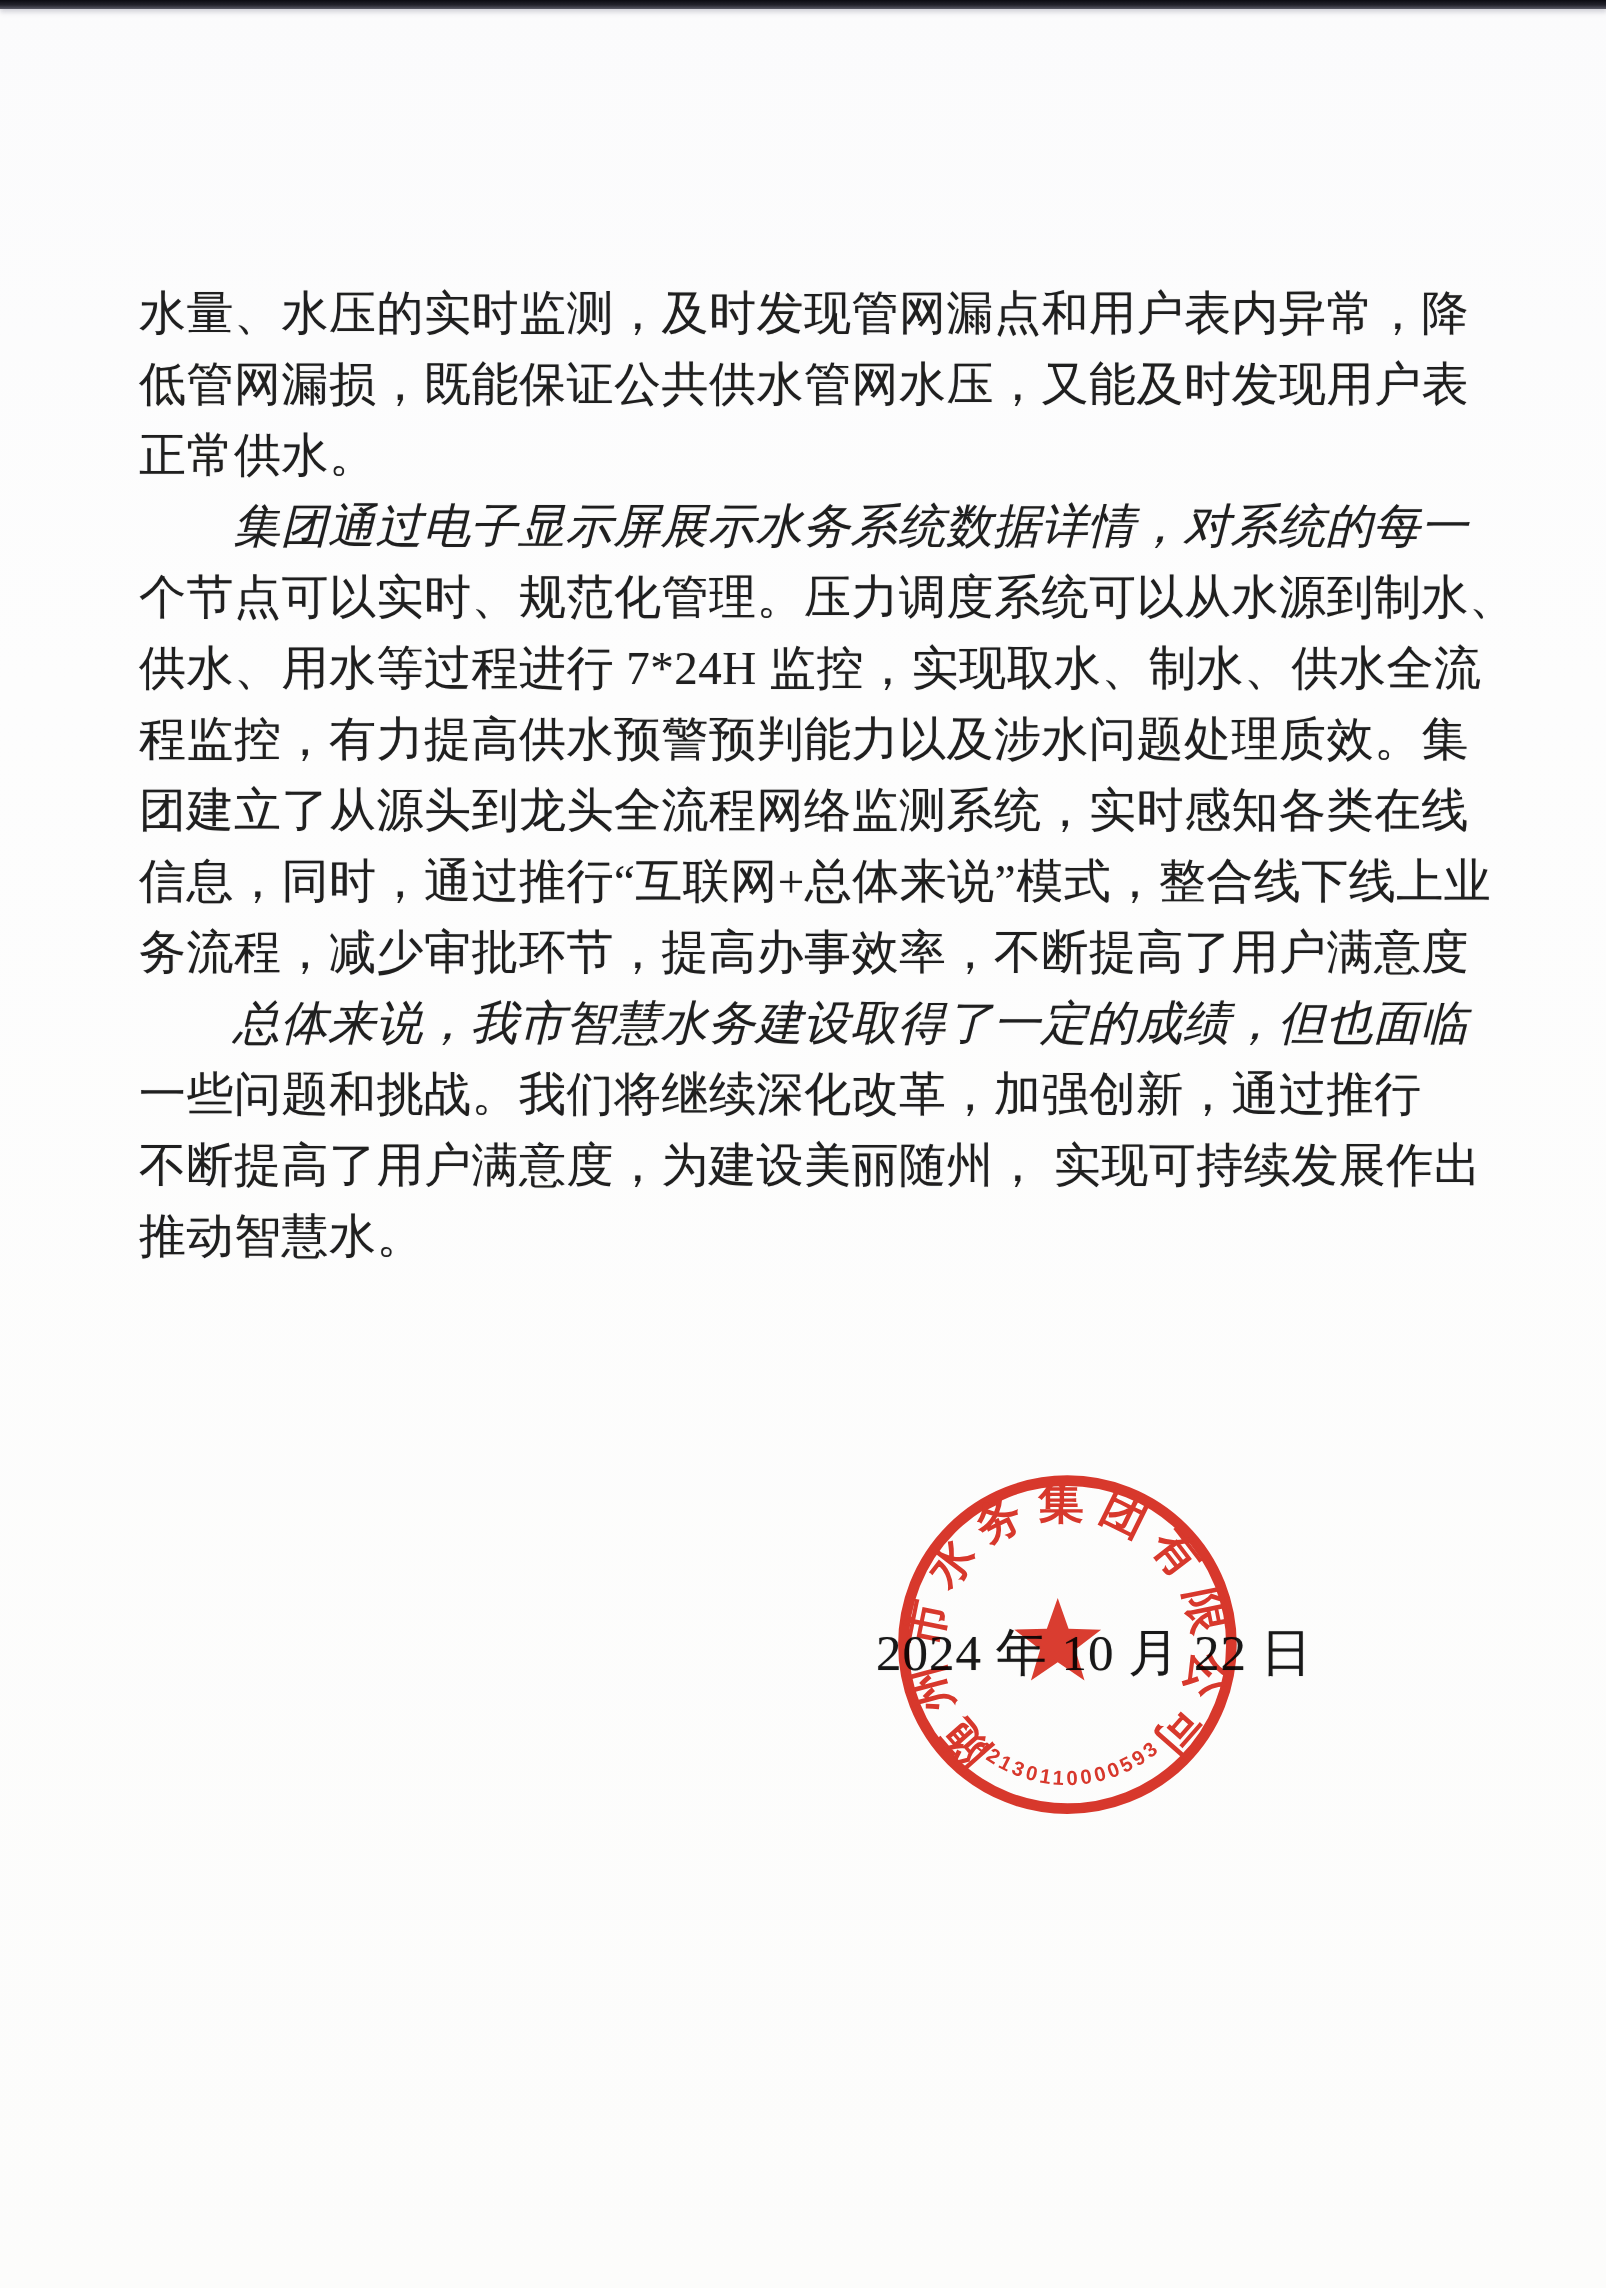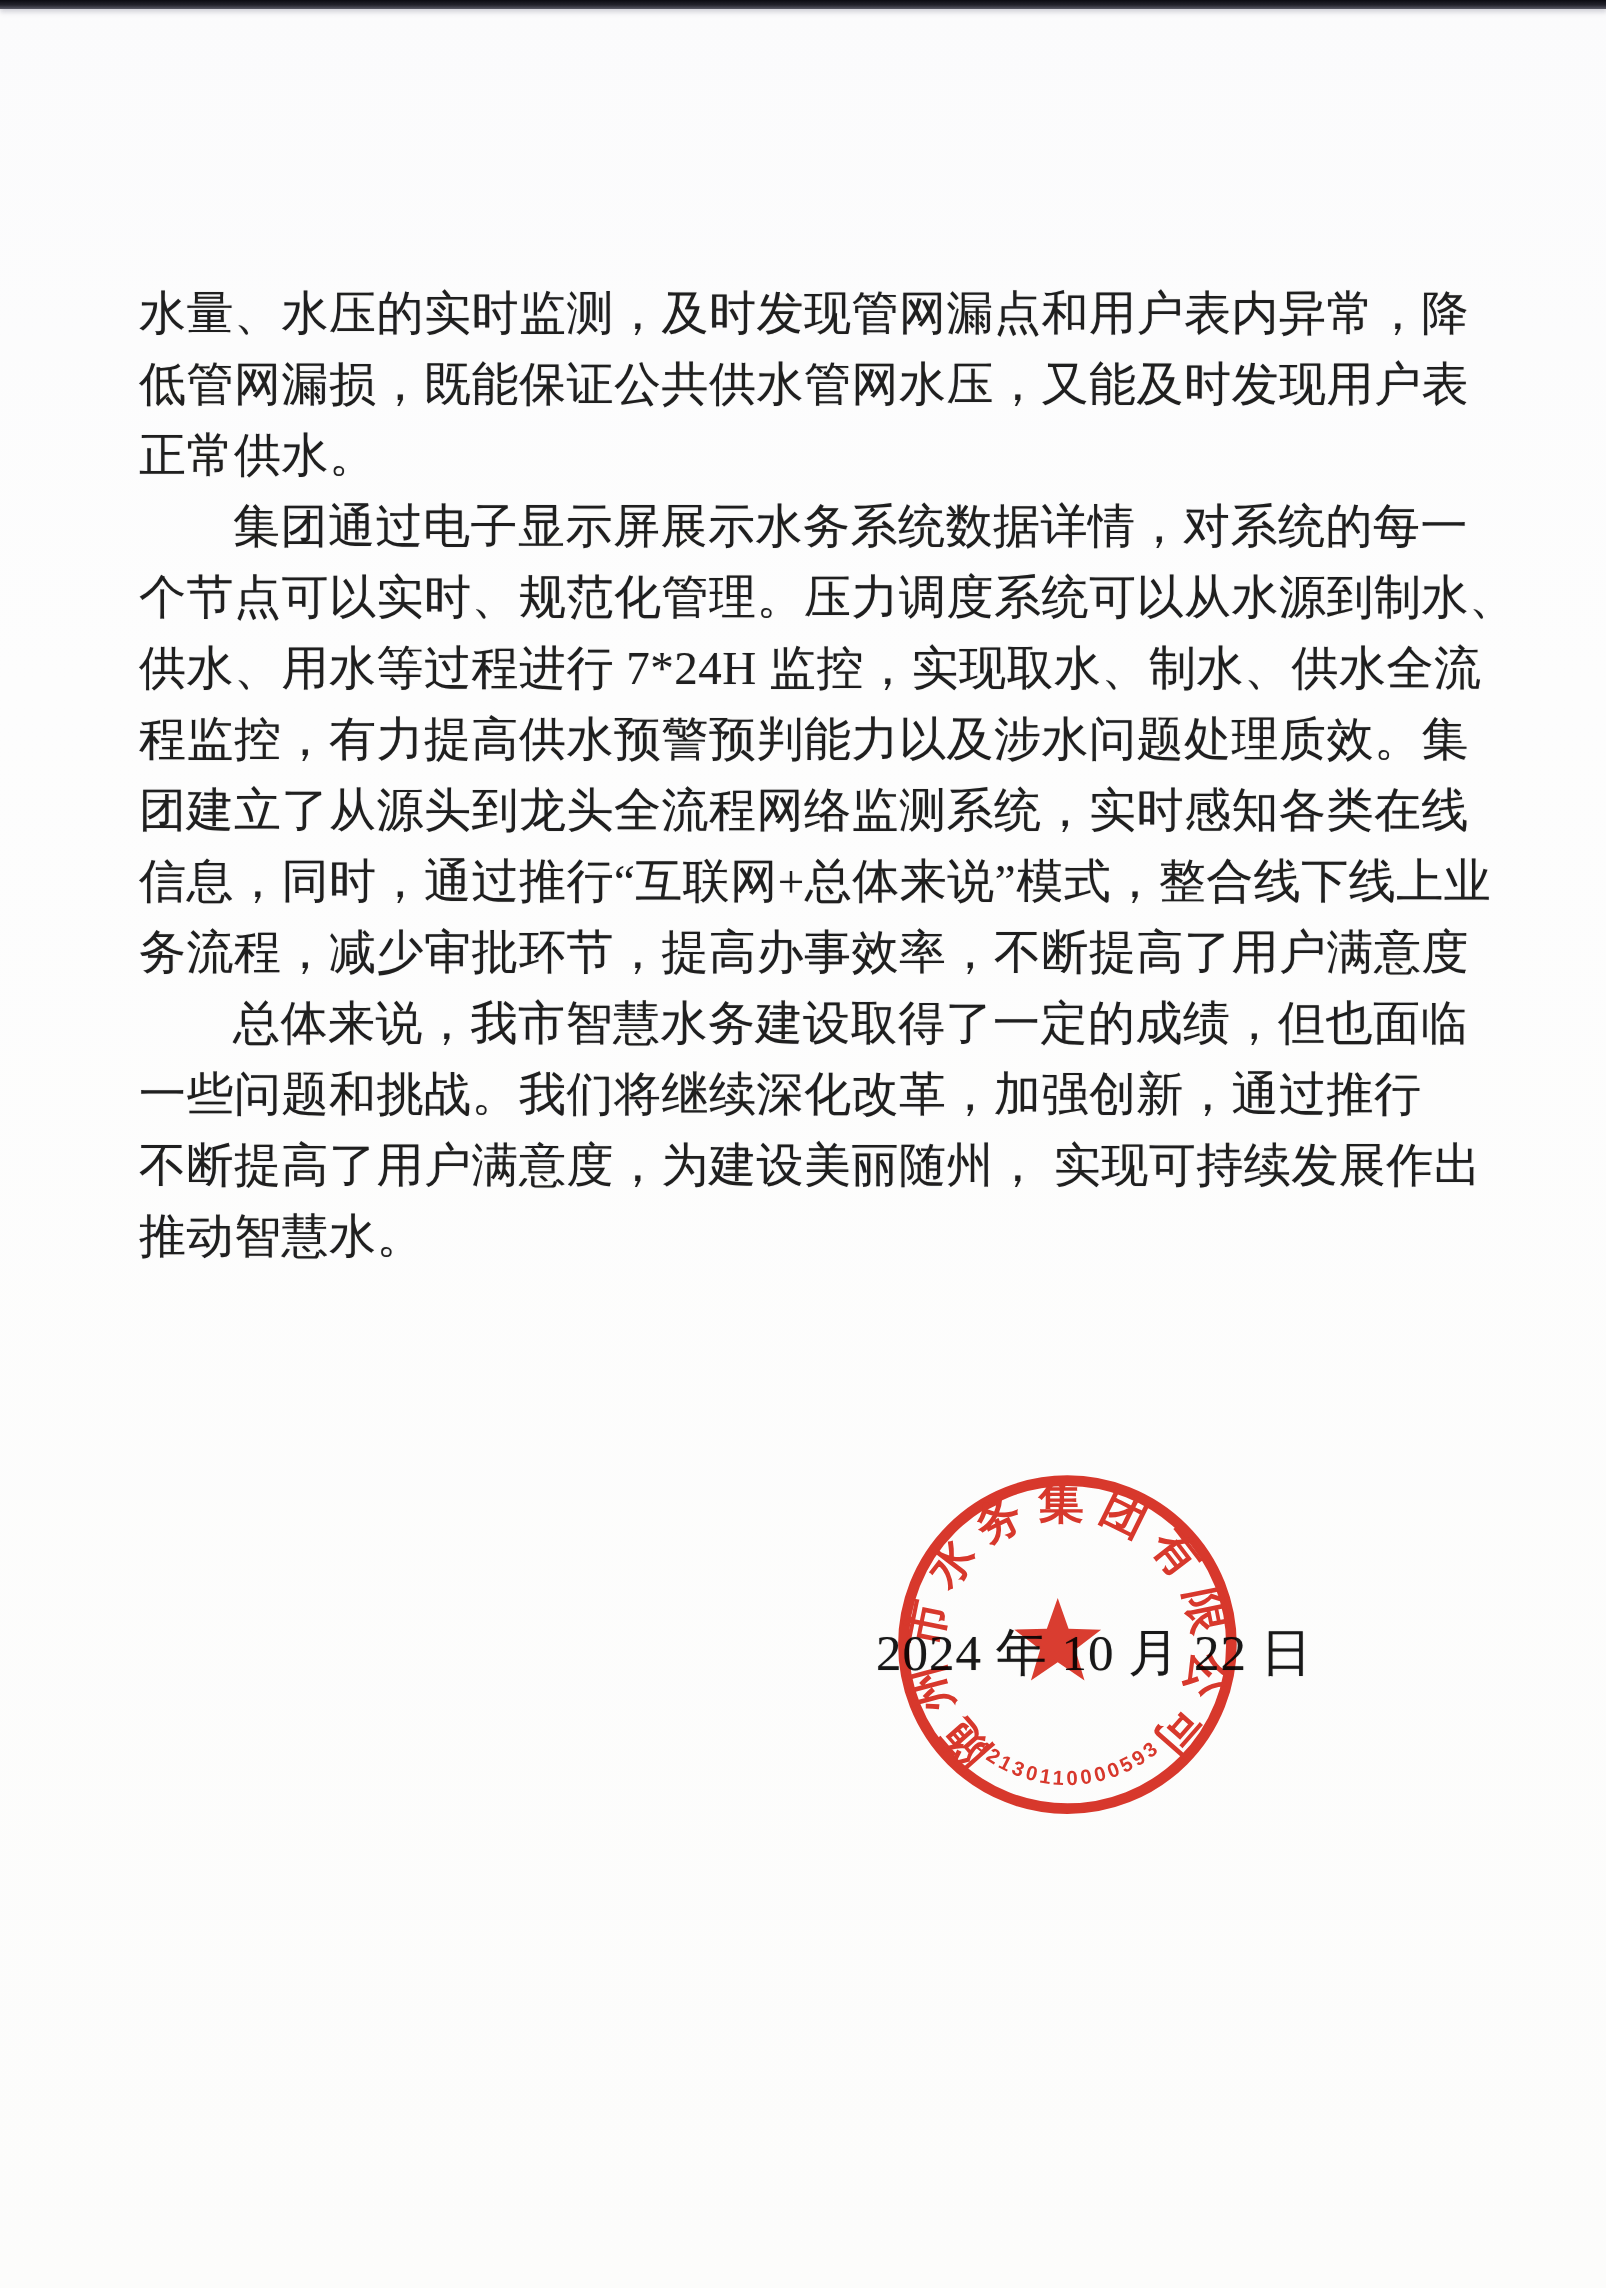--- a/index.html
+++ b/index.html
@@ -19,21 +19,21 @@
   .doc-text{
     position:absolute;left:139px;top:278px;width:1337px;
     color:#1f1f1f;
     font-size:47px;
     letter-spacing:0.5px;
     text-shadow:0 0 1px rgba(40,40,40,.35);
   }
   .line{
     height:71px;line-height:71px;white-space:nowrap;
   }
-  .line.indent{padding-left:94px;}
+  .line.indent{padding-left:94px;font-style:italic;}
   .seal-svg{
     position:absolute;left:0;top:0;width:1607px;height:2288px;
     mix-blend-mode:multiply;opacity:.93;
     pointer-events:none;
   }
   .seal-ring{fill:none;stroke:#d7281c;stroke-width:11px;}
   .seal-star{fill:#da2e20;}
   .seal-text{
     fill:#d7281c;
     font-family:"Liberation Serif","DejaVu Serif",serif;

